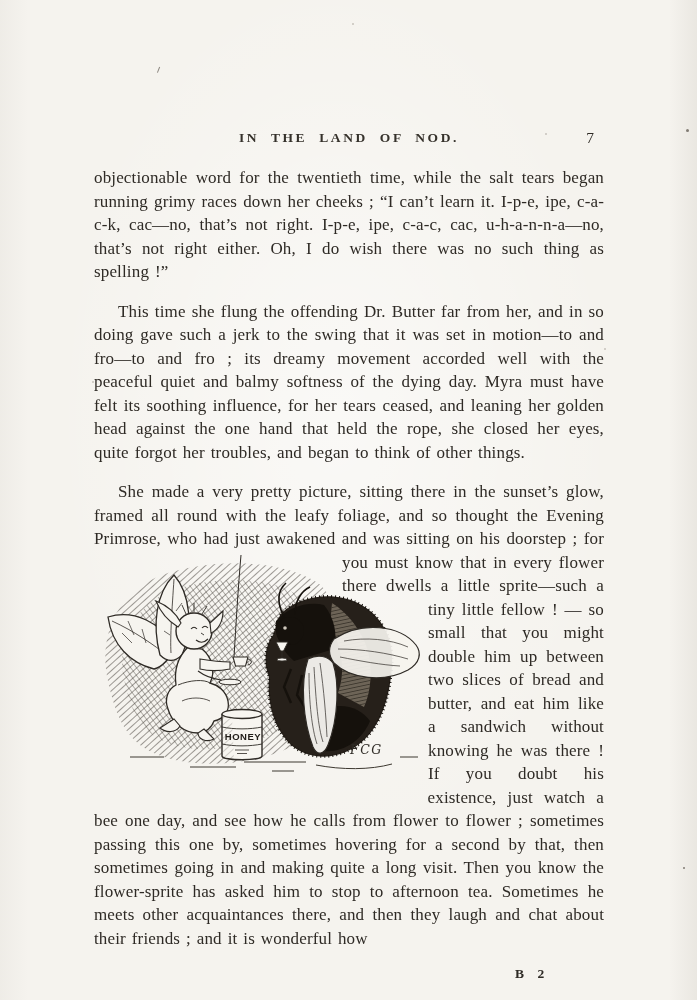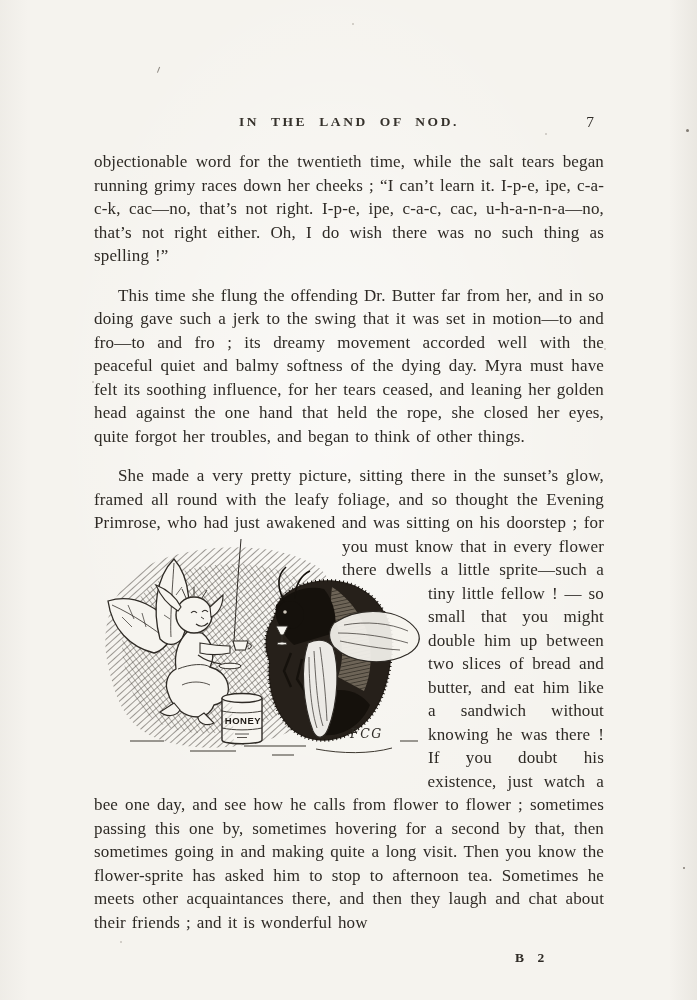--- a/index.html
+++ b/index.html
@@ -16,21 +16,21 @@
     height: 1000px;
     background-color: #f5f3ee;
     background-image: radial-gradient(ellipse at 48% 42%, rgba(255,255,255,0.5) 0%, rgba(255,255,255,0) 55%),
                       linear-gradient(to right, rgba(120,110,95,0.05) 0%, rgba(120,110,95,0) 4%, rgba(120,110,95,0) 96%, rgba(120,110,95,0.09) 100%);
     font-family: "Liberation Serif", "DejaVu Serif", serif;
     color: #2e2a25;
   }
   .content {
     position: absolute;
     left: 78px;
-    top: 112px;
+    top: 128px;
     width: 542px;
   }
   .running-head-row {
     position: relative;
     height: 22px;
     margin-bottom: 16px;
   }
   .running-head {
     text-align: center;
     font-size: 13.5px;

